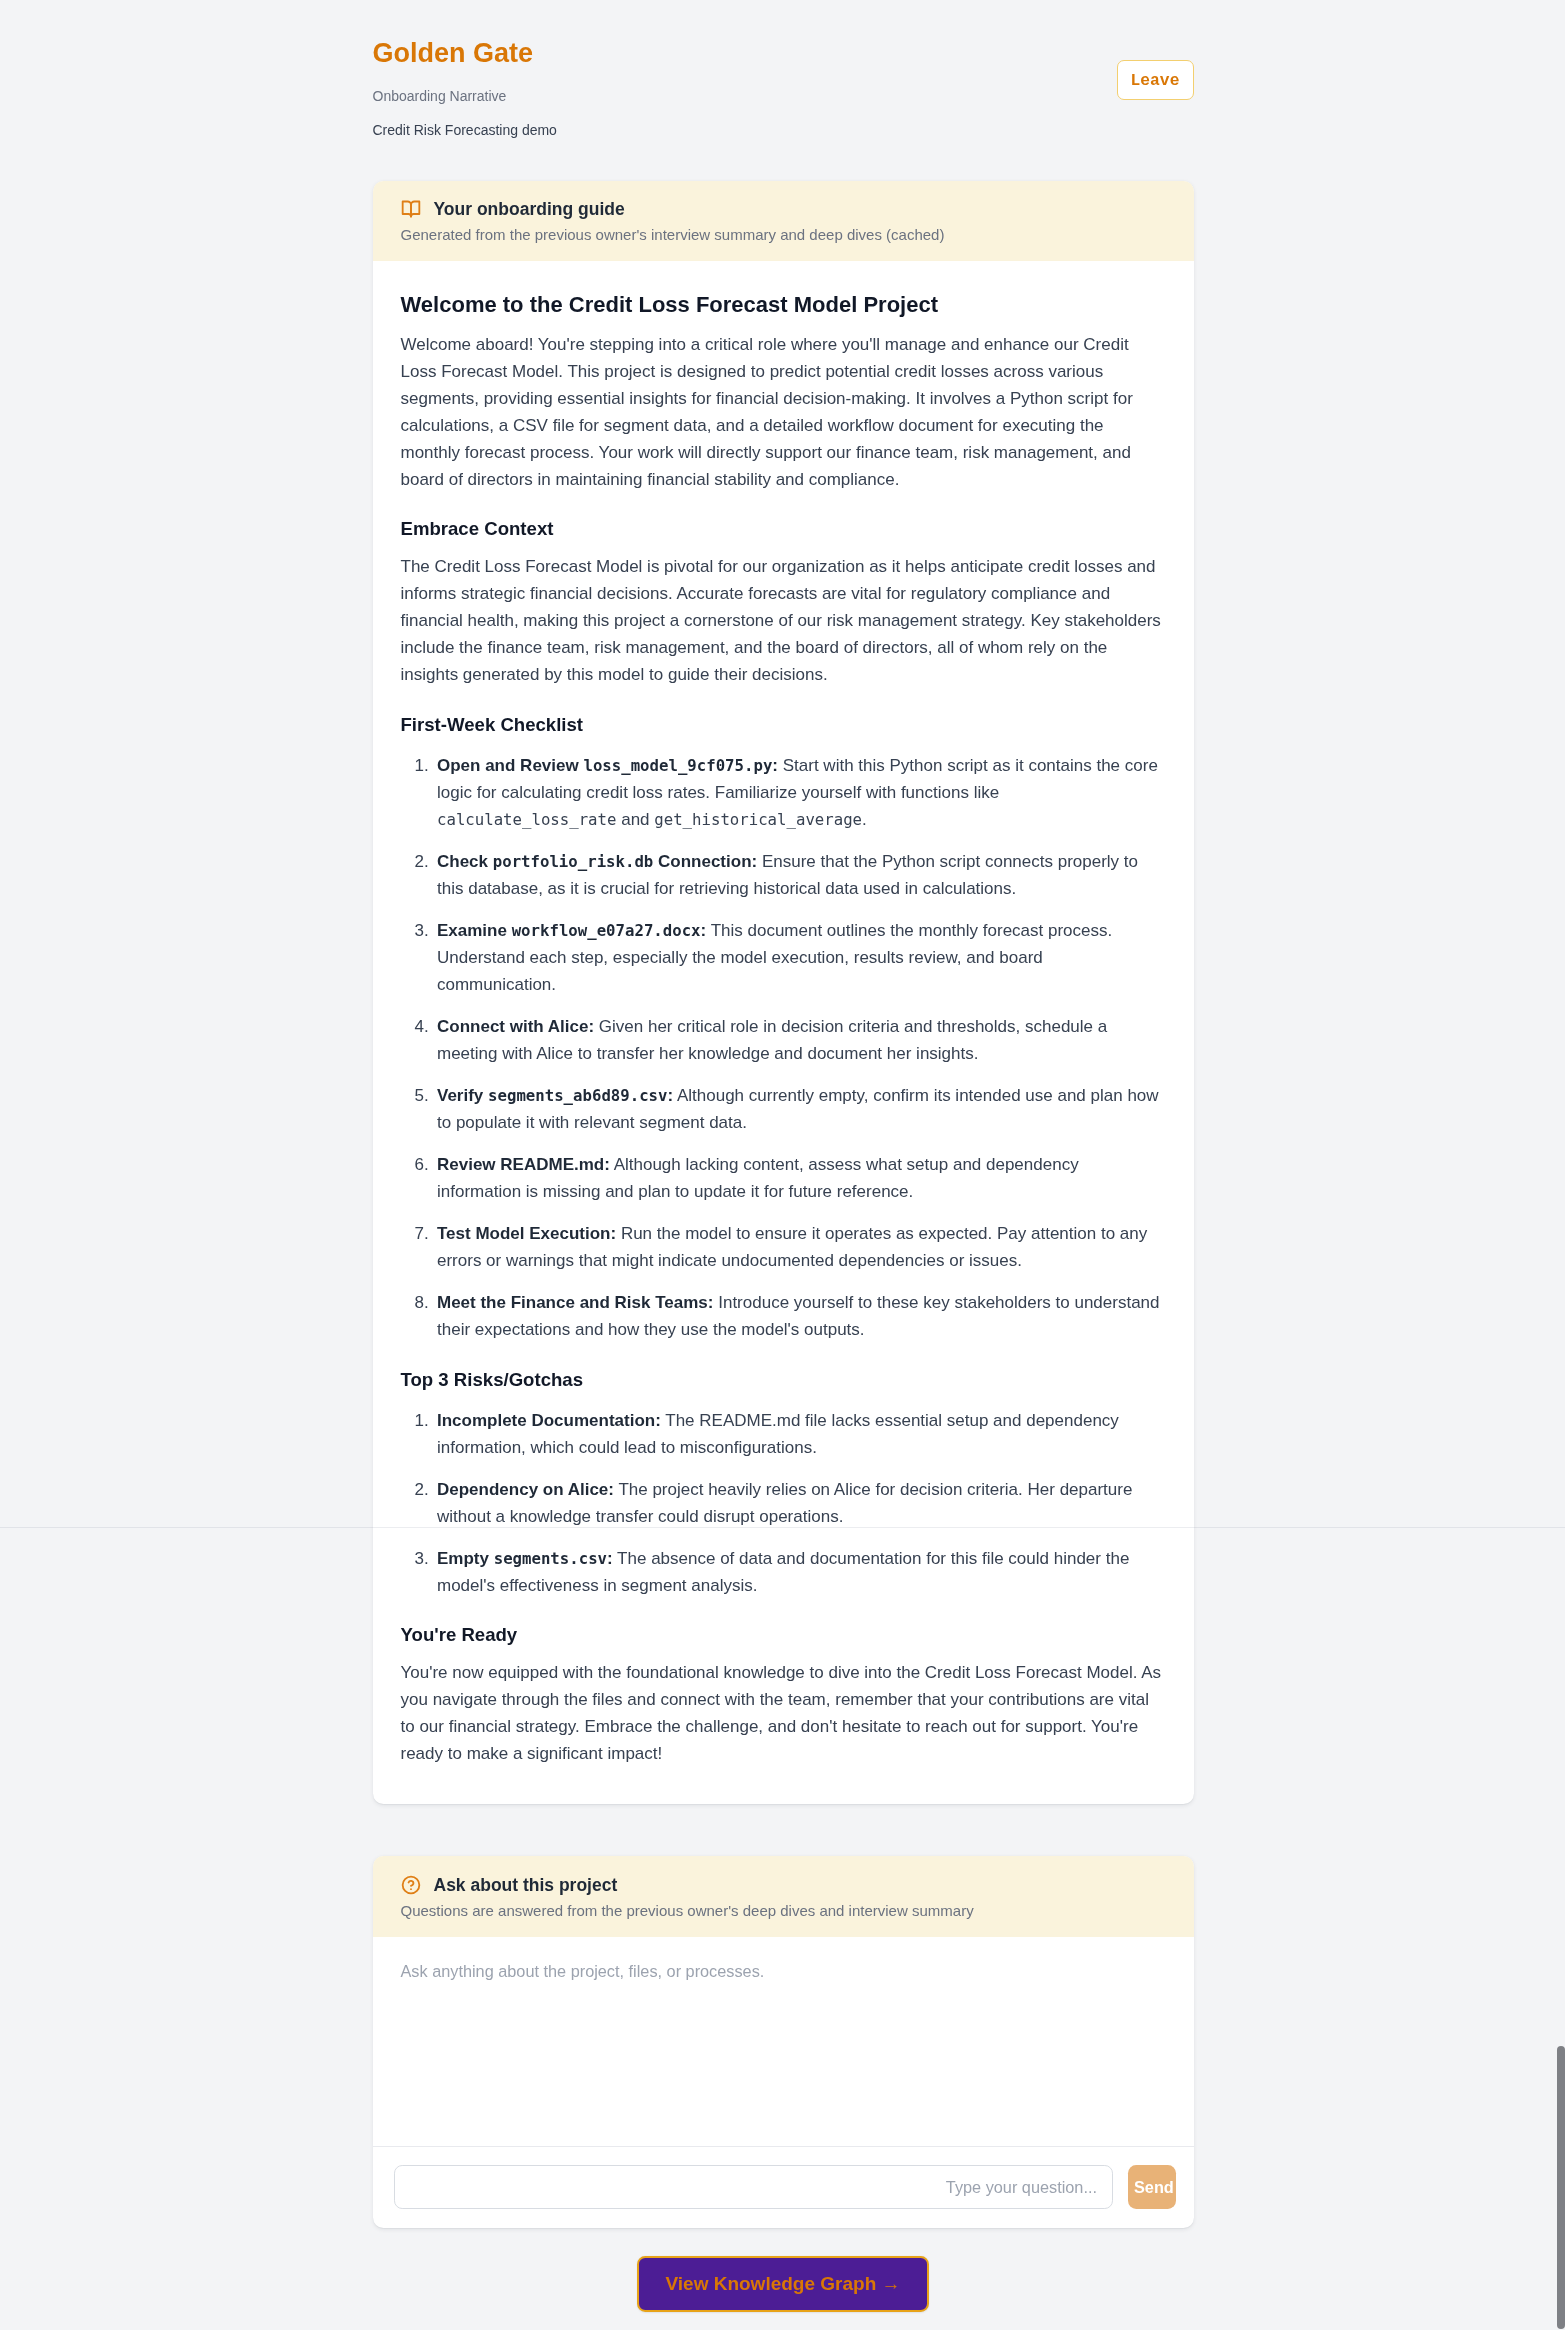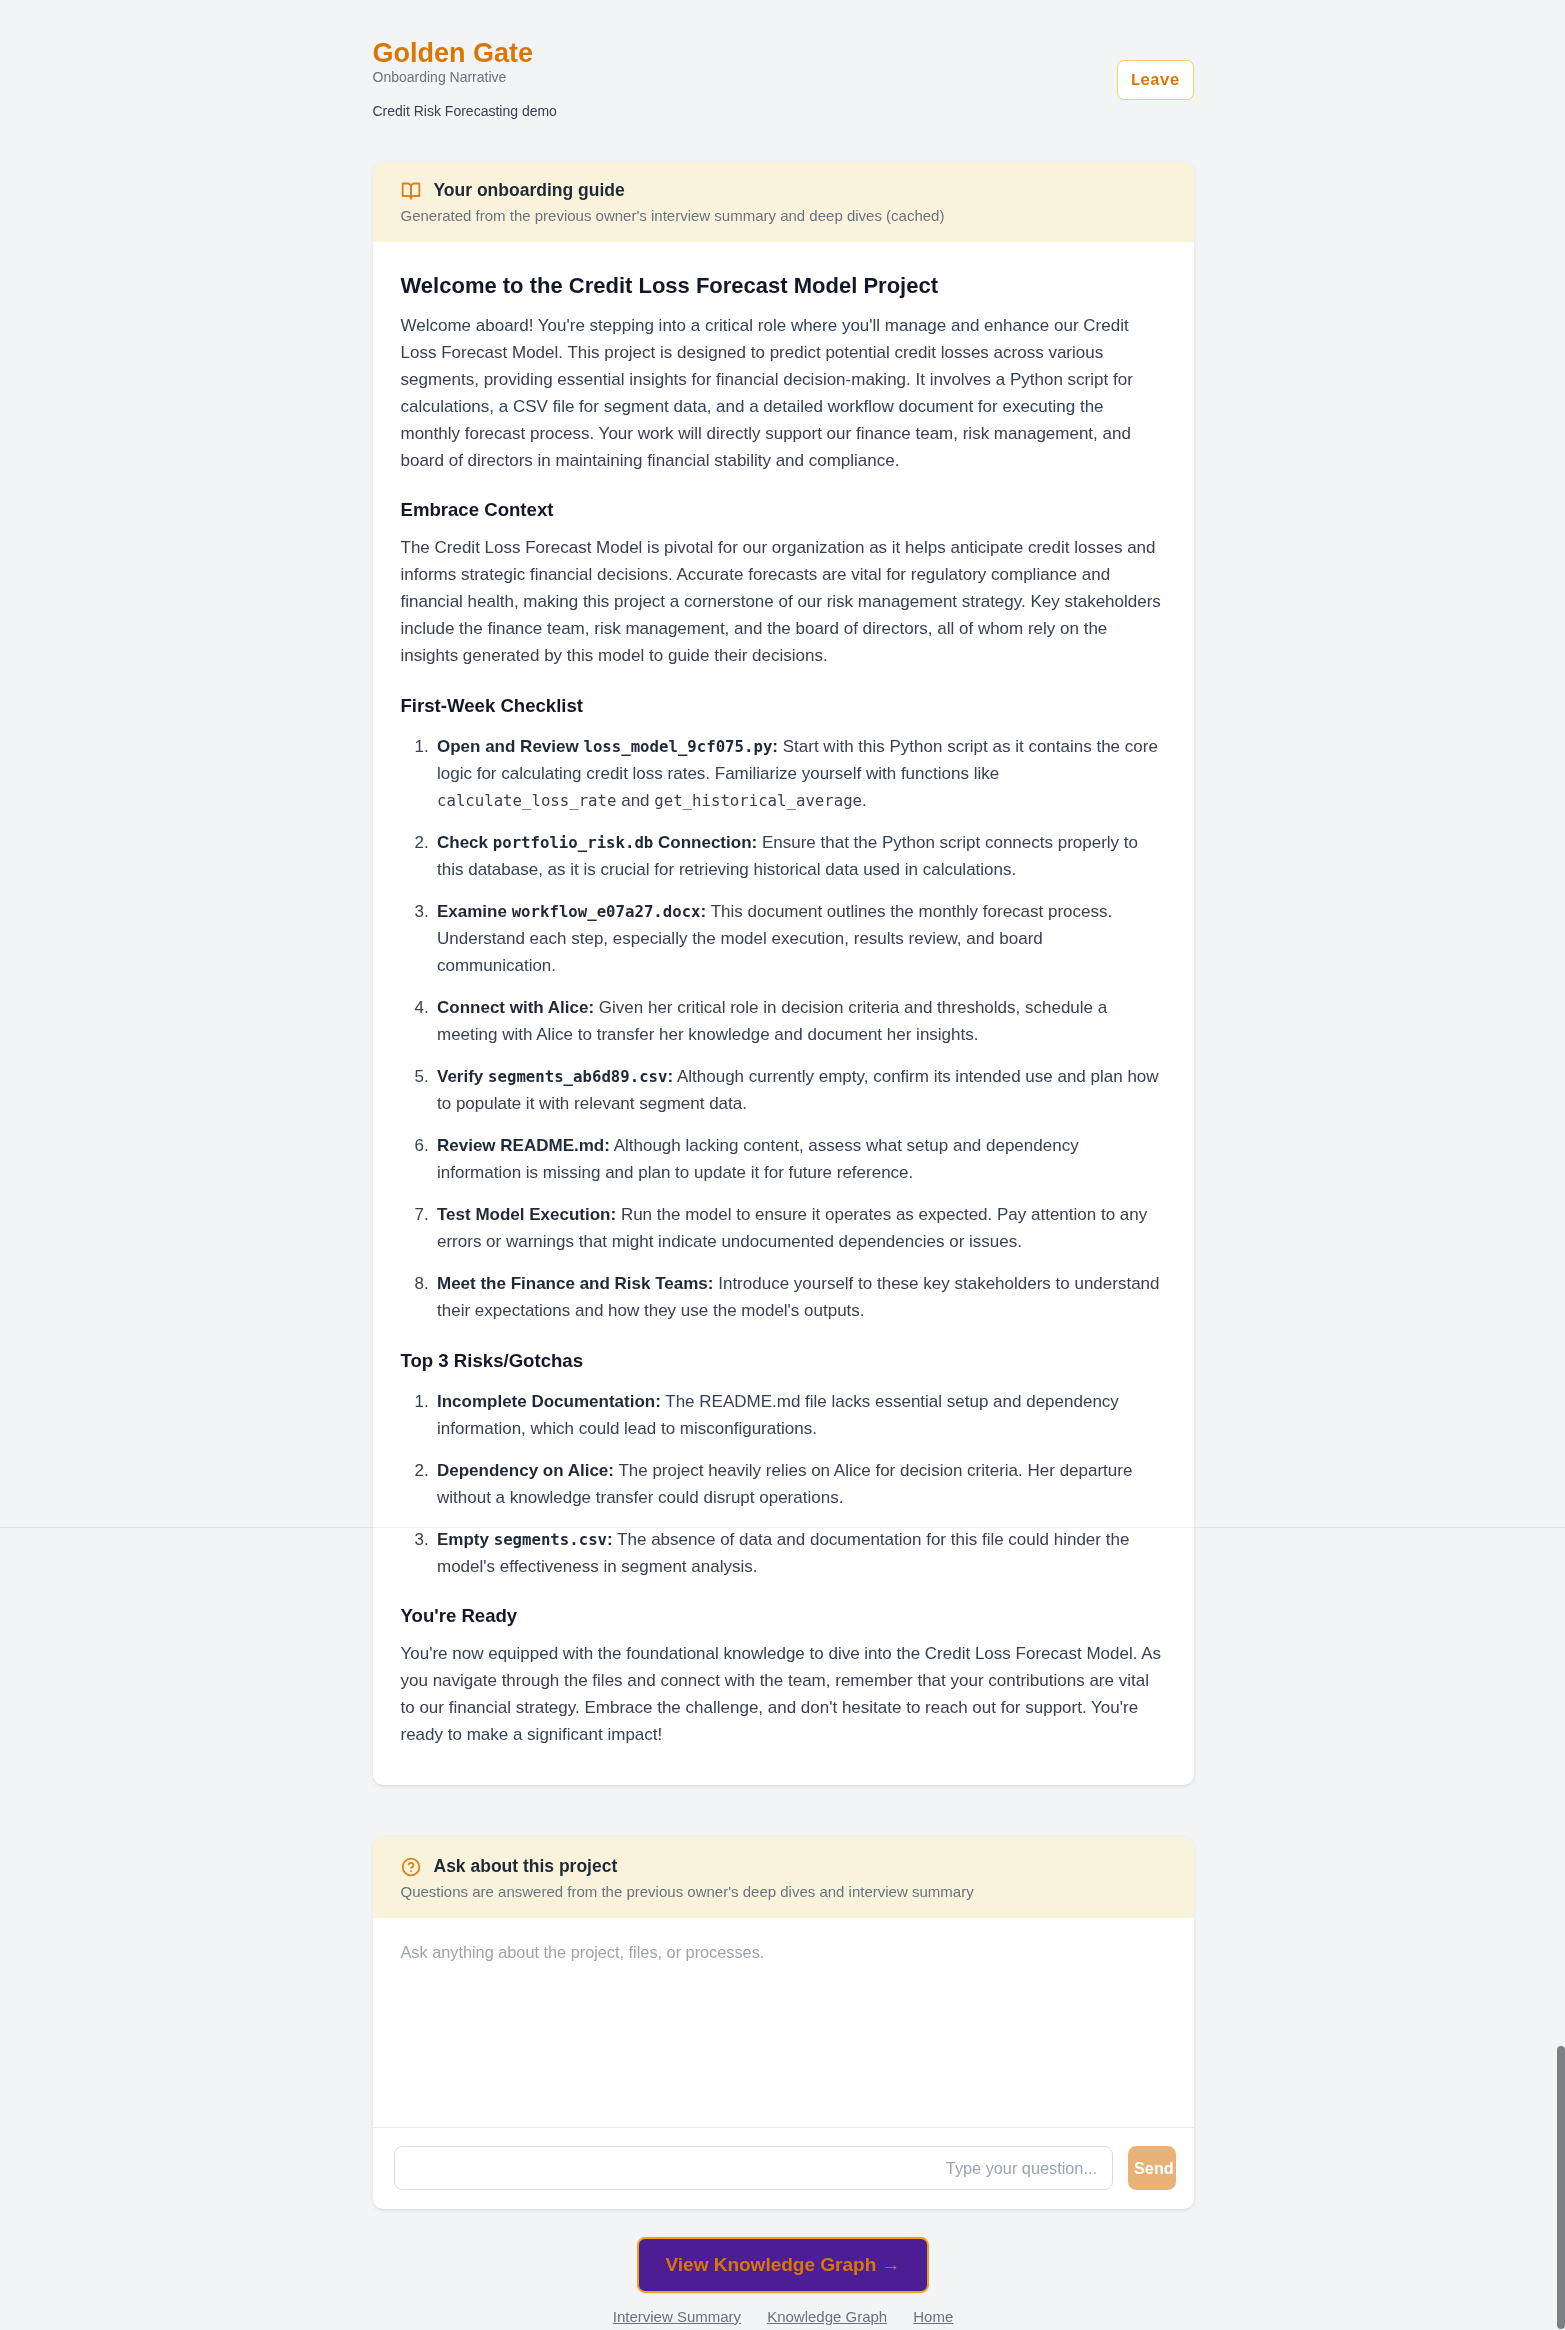--- a/index.html
+++ b/index.html
@@ -26,36 +26,36 @@
     width:1566px;height:2330px;position:relative;overflow:hidden;
     background:var(--page-bg);
     font-family:"Liberation Sans",sans-serif;
     -webkit-font-smoothing:antialiased;
   }
   .column{width:821px;margin:0 auto;position:relative;padding-top:37px}
 
   
   .page-header{position:relative}
   .brand{font-size:27px;line-height:32px;font-weight:bold;color:var(--accent)}
-  .app-subtitle{font-size:14px;line-height:17.5px;color:var(--muted);margin-top:0}
+  .app-subtitle{font-size:14px;line-height:17.5px;color:var(--muted);margin-top:19px}
   .project-title{font-size:14px;line-height:21px;color:var(--body-text);margin-top:14px}
   .leave-btn{
     position:absolute;top:23px;right:0;width:77px;height:40px;
     background:#fff;border:1.7px solid var(--leave-border);border-radius:7px;
     color:var(--accent);font-weight:bold;font-size:16.3px;font-family:Liberation Mono, monospace;cursor:pointer;
   }
 
   
   .card{background:var(--card-bg);border-radius:10.5px;overflow:hidden;
     box-shadow:0 1.2px 4.7px rgba(15,23,42,.07),0 0.6px 1.2px rgba(15,23,42,.05)}
   .card-guide{margin-top:40px}
   .card-ask{margin-top:52px}
 
   .banner{background:var(--cream);padding:18.6px 28px 16.3px}
-  .banner-title-row{display:flex;align-items:flex-end;gap:13px}
+  .banner-title-row{display:flex;align-items:flex-start;gap:13px}
   .banner-title{font-size:17.5px;line-height:21px;font-weight:bold;color:var(--bold-text)}
   .banner-sub{font-size:15px;line-height:18.6px;color:var(--muted);margin-top:5.8px}
   .banner-icon{width:20px;height:20px;flex:0 0 auto;display:block}
 
   
   .guide-body{padding:30px 28px 37px;font-size:17px;line-height:27px;color:var(--body-text)}
   .guide-body h1{font-size:22px;line-height:27px;font-weight:bold;color:var(--heading);margin:0}
   .guide-body h2{font-size:18.6px;line-height:23px;font-weight:bold;color:var(--heading);margin:24.5px 0 0}
   .guide-body p{margin:13px 0 0}
   .guide-body ol{margin:16.3px 0 0;padding-left:33px}

